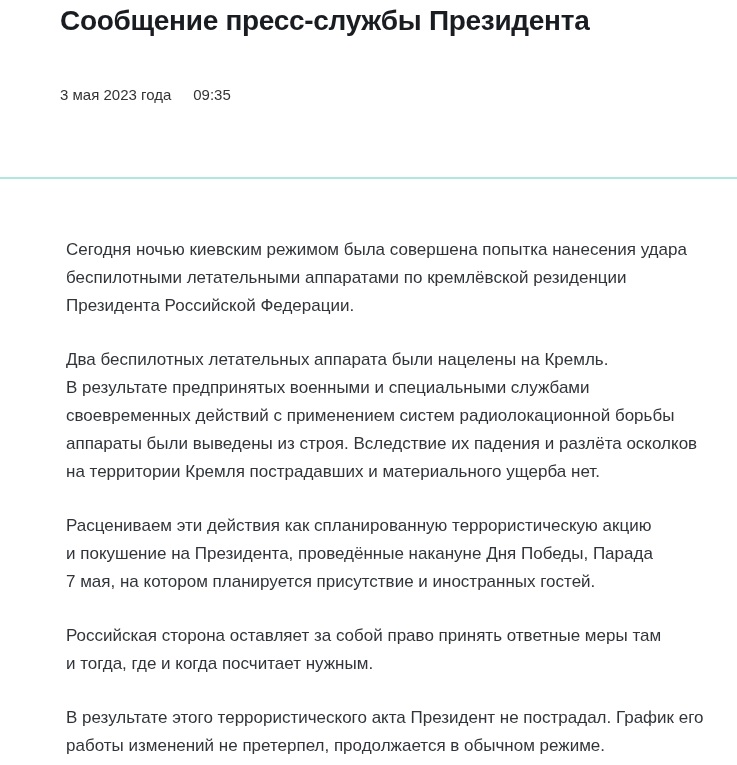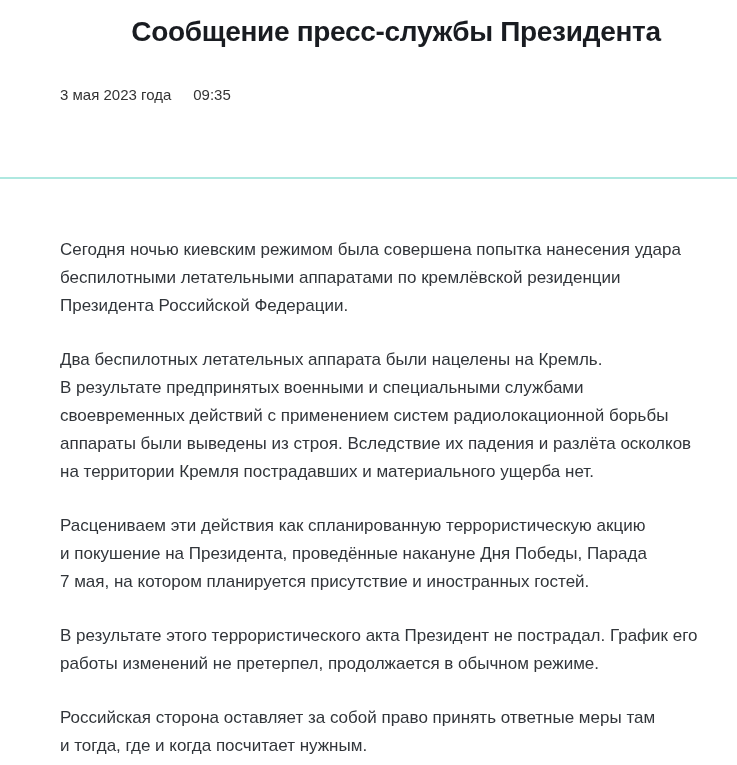--- a/index.html
+++ b/index.html
@@ -12,28 +12,27 @@
     width: 737px;
     height: 765px;
     background: #ffffff;
     font-family: "Liberation Sans", sans-serif;
     overflow: hidden;
   }
   .page-title {
     position: absolute;
     left: 60px;
     top: 4px;
-    margin: 11px;
+    margin: 0;
     width: 650px;
     font-size: 28px;
     line-height: 34px;
     font-weight: bold;
     letter-spacing: -0.3px;
     color: #191c21;
-    text-align: center;
   }
   .meta-row {
     position: absolute;
     left: 60px;
     top: 86px;
     display: flex;
     align-items: baseline;
     gap: 22px;
     font-size: 15px;
     line-height: 18px;
@@ -50,21 +49,21 @@
   .article {
     position: absolute;
     left: 60px;
     top: 236px;
     width: 677px;
     font-size: 17px;
     line-height: 28px;
     color: #31353a;
   }
   .article p {
-    margin: 0 0 26px 0;
+    margin: 0 0 26px 6px;
     white-space: pre-line;
   }
 </style>
 </head>
 <body>
 
 <div class="page">
 
   <h1 class="page-title">Сообщение пресс-службы Президента</h1>
 
@@ -80,19 +79,19 @@
 беспилотными летательными аппаратами по кремлёвской резиденции
 Президента Российской Федерации.</p>
     <p>Два беспилотных летательных аппарата были нацелены на Кремль.
 В результате предпринятых военными и специальными службами
 своевременных действий с применением систем радиолокационной борьбы
 аппараты были выведены из строя. Вследствие их падения и разлёта осколков
 на территории Кремля пострадавших и материального ущерба нет.</p>
     <p>Расцениваем эти действия как спланированную террористическую акцию
 и покушение на Президента, проведённые накануне Дня Победы, Парада
 7 мая, на котором планируется присутствие и иностранных гостей.</p>
+    <p>Российская сторона оставляет за собой право принять ответные меры там
+и тогда, где и когда посчитает нужным.</p>
     <p>В результате этого террористического акта Президент не пострадал. График его
 работы изменений не претерпел, продолжается в обычном режиме.</p>
-    <p>Российская сторона оставляет за собой право принять ответные меры там
-и тогда, где и когда посчитает нужным.</p>
   </div>
 
 </div>
 
 </body></html>

